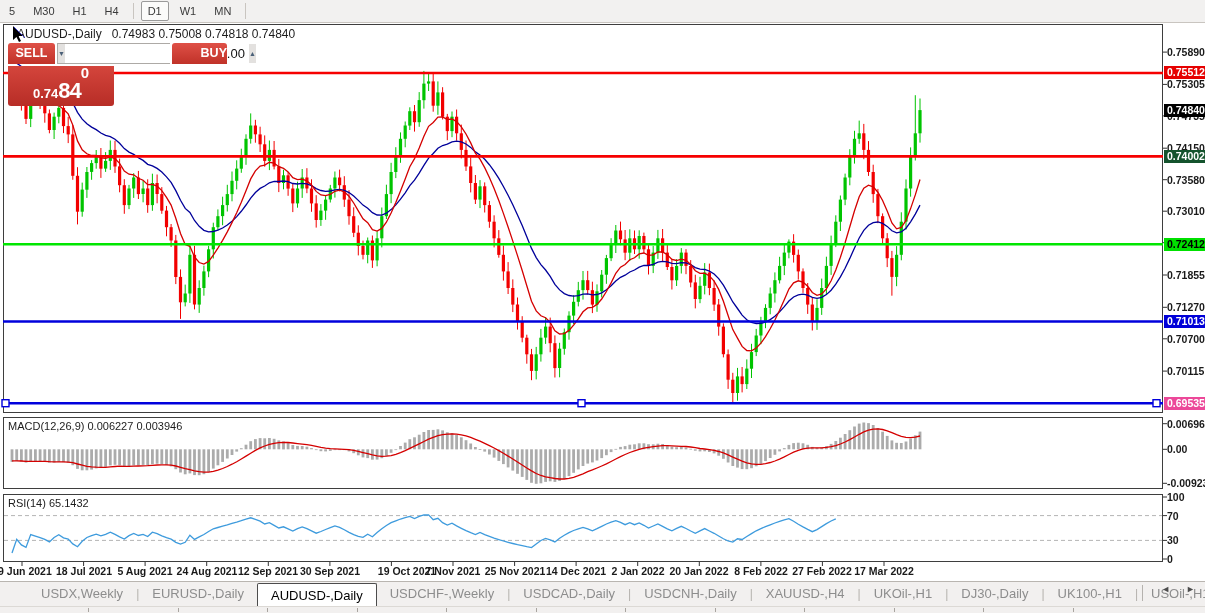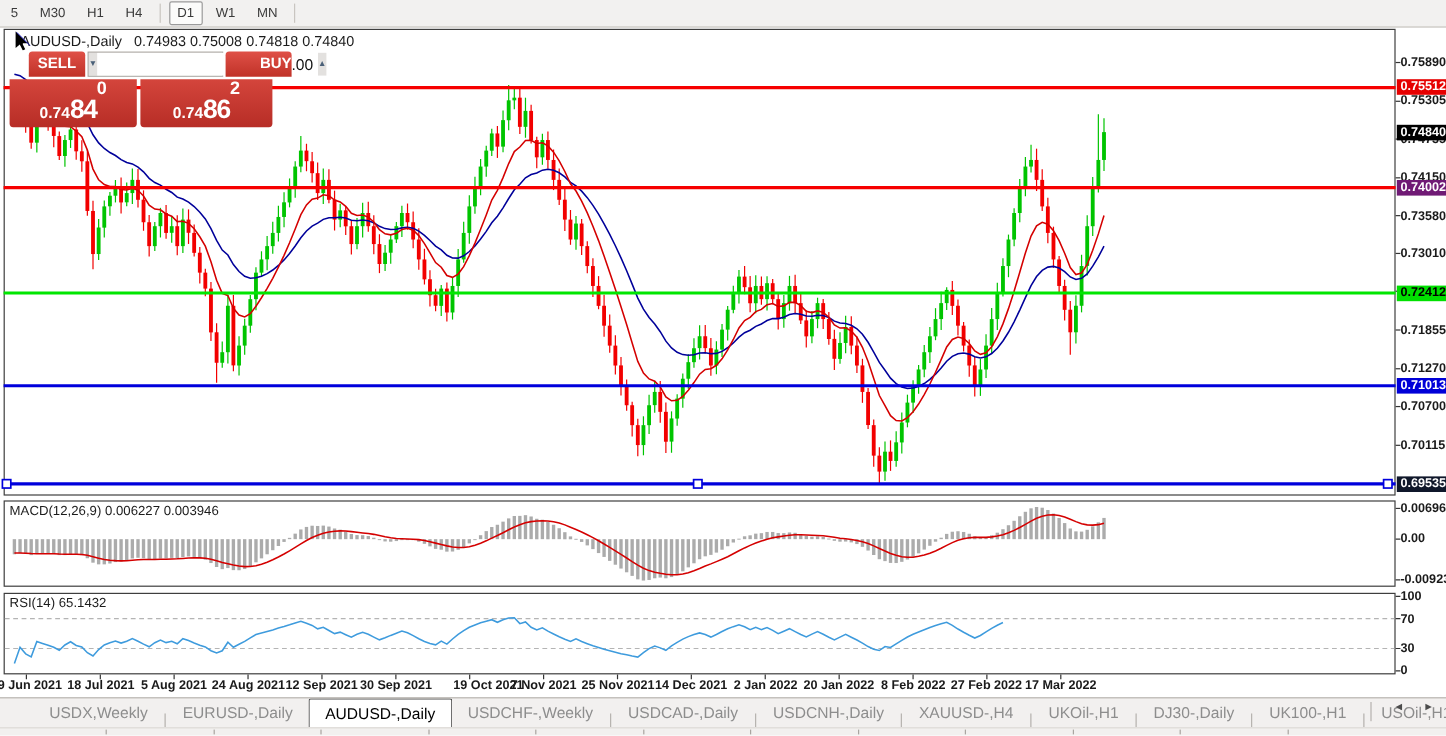--- a/index.html
+++ b/index.html
@@ -13,21 +13,21 @@
   .tfbtn.active{background:#fbfbfa;border:1px solid #9a9a9a;}
   .tb-sep{width:1px;height:16px;background:#c9c5c0;margin:0 5px;}
   
   #chartsvg{position:absolute;left:0;top:0;z-index:1;}
   
   #titlerow{position:absolute;left:10px;top:26px;height:16px;display:flex;align-items:center;z-index:5;font-size:12px;color:#1c1c1c;white-space:nowrap;}
   #titlerow .sym{margin-left:7px;}
   #titlerow .ohlc{margin-left:10px;}
   
   #tradepanel{position:absolute;left:8px;top:43px;width:219px;height:63px;z-index:5;}
-  .tp-row1{position:absolute;left:16px;top:0;width:252px;height:21px;}
+  .tp-row1{position:absolute;left:0;top:0;width:252px;height:21px;}
   .tp-btn{position:absolute;top:0;height:21px;background:linear-gradient(#df5047,#c03228);
     color:#fff;font-size:12.5px;font-weight:bold;text-align:center;line-height:21px;
     border-radius:3px 3px 0 0;cursor:pointer;}
   #sellbtn{left:0;width:47px;}
   #buybtn{left:164px;width:55px;border-radius:3px 3px 0 0;text-align:right;}
   .spin{position:absolute;left:49px;top:0;width:113px;height:21px;background:#e8e6e4;border:1px solid #adaaa6;box-sizing:border-box;display:flex;}
   .spin-btn{width:15px;height:19px;background:#e3e1df;display:flex;align-items:center;justify-content:center;
     font-size:7px;color:#4a6078;cursor:pointer;}
   .spin-field{flex:1;border:none;outline:none;background:#fff;font-size:13px;text-align:right;padding:0 4px;
     font-family:"Liberation Sans","DejaVu Sans",sans-serif;color:#111;}
@@ -39,21 +39,21 @@
   .p-small{font-size:13px;font-weight:bold;vertical-align:baseline;}
   .p-big{font-size:22px;font-weight:bold;letter-spacing:-1px;}
   .p-sup{font-size:15px;font-weight:bold;vertical-align:20px;}
   
   .tick-label{position:absolute;left:1167px;width:46px;height:12px;font-size:10.5px;font-weight:700;color:#1a1a1a;line-height:12px;z-index:3;white-space:nowrap;}
   .badge{position:absolute;left:1164px;width:41px;height:13px;font-size:10.5px;font-weight:700;line-height:13px;text-align:left;padding-left:3px;box-sizing:border-box;z-index:4;white-space:nowrap;}
   .date-label{position:absolute;top:565px;width:80px;text-align:center;font-size:10.5px;font-weight:600;color:#1a1a1a;z-index:3;white-space:nowrap;}
   .ind-label{position:absolute;left:8px;font-size:11px;color:#1c1c1c;z-index:5;white-space:nowrap;}
   
   #tabbar{position:absolute;left:0;top:581px;width:1205px;height:25px;background:#f2f0ef;border-top:1px solid #b9b5b0;
-    display:flex;align-items:flex-end;z-index:6;padding-left:28px;box-sizing:border-box;}
+    display:flex;align-items:center;z-index:6;padding-left:28px;box-sizing:border-box;}
   .tab{font-size:13px;color:#8d8d8d;padding:0 13px;height:24px;line-height:24px;cursor:pointer;white-space:nowrap;}
   .tab.active{background:#fff;color:#000;border:1px solid #4c4c4c;border-bottom:none;height:23px;line-height:23px;margin-top:1px;border-radius:2px 2px 0 0;}
   .tab-sep{color:#b5b2ae;font-size:12px;}
   #tabarrows{position:absolute;right:10px;top:584px;display:flex;gap:16px;z-index:7;font-size:9px;color:#4c4c4c;}
   #tabarrows span{cursor:pointer;}
   #tabarrow-sep{position:absolute;right:62px;top:585px;width:1px;height:16px;background:#b5b2ae;z-index:7;}
   #bottomstrip{position:absolute;left:0;top:606px;width:1205px;height:7px;background:#f2f0ef;border-top:1px solid #dcd9d5;z-index:6;}
   .strip-tick{position:absolute;top:1px;width:1px;height:4px;background:#a9a5a0;}
   #cursor-icon{z-index:6;}
 </style>
@@ -744,25 +744,20 @@
         <input class="spin-field" value="5.00" style="">
         <div class="spin-btn">▲</div>
       </div>
       <div id="buybtn" class="tp-btn">BUY</div>
     </div>
     <div id="sellprice" class="tp-price">
       <div class="inner">
         <span class="p-small">0.74</span><span class="p-big">84</span><span class="p-sup">0</span>
       </div>
     </div>
-    <div id="buyprice" class="tp-price">
-      <div class="inner">
-        <span class="p-small">0.74</span><span class="p-big">86</span><span class="p-sup">2</span>
-      </div>
-    </div>
   </div>
 
   <div class="ind-label" style="top:420px;">MACD(12,26,9) 0.006227 0.003946</div>
   <div class="ind-label" style="top:497px;">RSI(14) 65.1432</div>
 
   <div id="labels">
       <div class="tick-label" style="top: 46px;">0.75890</div>
       <div class="tick-label" style="top: 78px;">0.75305</div>
       <div class="tick-label" style="top: 110px;">0.74735</div>
       <div class="tick-label" style="top: 142px;">0.74150</div>
@@ -775,24 +770,24 @@
       <div class="tick-label" style="top: 365px;">0.70115</div>
       <div class="tick-label" style="top: 418px;">0.006964</div>
       <div class="tick-label" style="top: 443px;">0.00</div>
       <div class="tick-label" style="top: 477px;">-0.00923</div>
       <div class="tick-label" style="top: 491px;">100</div>
       <div class="tick-label" style="top: 510px;">70</div>
       <div class="tick-label" style="top: 534px;">30</div>
       <div class="tick-label" style="top: 553px;">0</div>
       <div class="badge" style="top: 66px; background: rgb(230, 0, 0); color: rgb(255, 255, 255);">0.75512</div>
       <div class="badge" style="top: 104px; background: rgb(0, 0, 0); color: rgb(255, 255, 255);">0.74840</div>
-      <div class="badge" style="top: 150px; background: #701a75; color: rgb(255, 255, 255);">0.74002</div>
+      <div class="badge" style="top: 150px; background: #14532d; color: rgb(255, 255, 255);">0.74002</div>
       <div class="badge" style="top: 238px; background: rgb(0, 224, 0); color: rgb(0, 0, 0);">0.72412</div>
       <div class="badge" style="top: 315px; background: rgb(0, 0, 216); color: rgb(255, 255, 255);">0.71013</div>
-      <div class="badge" style="top: 397px; background: #0f172a; color: rgb(255, 255, 255);">0.69535</div>
+      <div class="badge" style="top: 397px; background: #ec4899; color: rgb(255, 255, 255);">0.69535</div>
       <div class="date-label" style="left: -18px;">29 Jun 2021</div>
       <div class="date-label" style="left: 44px;">18 Jul 2021</div>
       <div class="date-label" style="left: 105px;">5 Aug 2021</div>
       <div class="date-label" style="left: 167px;">24 Aug 2021</div>
       <div class="date-label" style="left: 228px;">12 Sep 2021</div>
       <div class="date-label" style="left: 290px;">30 Sep 2021</div>
       <div class="date-label" style="left: 367px;">19 Oct 2021</div>
       <div class="date-label" style="left: 413px;">7 Nov 2021</div>
       <div class="date-label" style="left: 475px;">25 Nov 2021</div>
       <div class="date-label" style="left: 536px;">14 Dec 2021</div>

